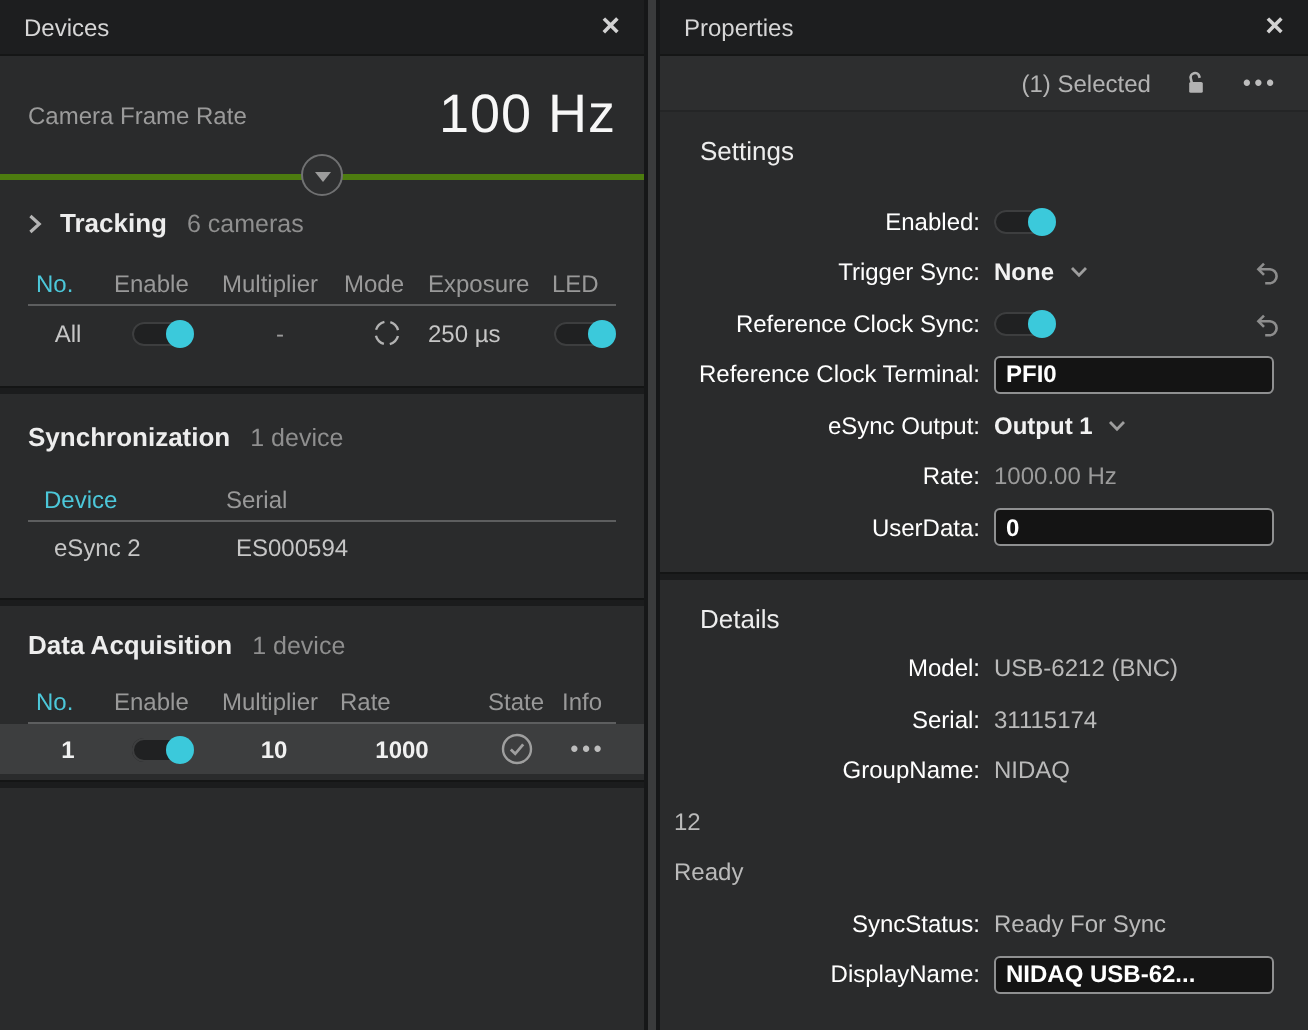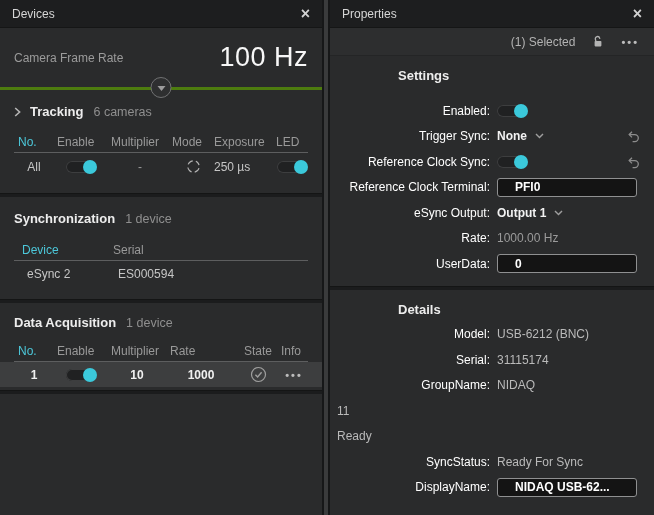--- a/index.html
+++ b/index.html
@@ -70,34 +70,34 @@
                   background:var(--accent,#3bc9db); }
 
   .dots { font-size:11px; letter-spacing:2px; color:#bdbdbd; font-weight:700; white-space:nowrap; }
 
   
   .subheader { height:28px; flex:0 0 auto; background:#2d2e2f; border-bottom:1px solid #242526;
                display:flex; align-items:center; justify-content:flex-end; gap:17px; padding:0 15px; }
   .sel-text { color:#b3b3b3; }
 
   .props-section { flex:0 0 auto; padding:12px 0 9px; }
-  .props-title { padding-left:20px; color:#ededed; font-weight:700; font-size:13px;margin-left:48px; }
+  .props-title { padding-left:20px; color:#ededed; font-weight:400; font-size:13px; }
   .prop-rows { margin-top:15px; }
   .prop-rows-details { margin-top:5px; }
   .prop-row { display:flex; align-items:center; height:25.5px; padding-right:10px; }
   .prop-label { width:160px; flex:0 0 auto; text-align:right; color:#ffffff; }
   .prop-value { margin-left:7px; flex:1; display:flex; align-items:center; color:#ededed; min-width:0; }
   .prop-trailing { width:22px; flex:0 0 auto; display:flex; justify-content:center; }
   .ro-value { color:#9b9b9b; }
   .detail-value { color:#bababa; }
 
   .dd { display:flex; align-items:center; gap:8px; color:#f2f2f2; font-weight:600; cursor:default;text-align:right; }
 
   .txt-input { width:140px; height:19px; background:#141414; border:1px solid #8f9091; border-radius:3px;
-               color:#ffffff; font-weight:700; font-size:12px; padding:0 17px;
+               color:#ffffff; font-weight:700; font-size:12px; padding:0 5px;
                font-family:"Liberation Sans","DejaVu Sans",sans-serif; }
 
   svg { display:block; }
 </style>
 </head>
 <body>
 
 <div class="app">
 
   <div class="panel panel-left">
@@ -330,21 +330,21 @@
         </div>
         <div class="prop-row">
           <span class="prop-label">GroupName:</span>
           <span class="prop-value">
               <span class="detail-value">NIDAQ</span>
             </span>
           <span class="prop-trailing"></span>
         </div>
         <div class="prop-row">
           <span class="prop-value">
-              <span class="detail-value">11</span>
+              <span class="detail-value">12</span>
             </span>
           <span class="prop-trailing"></span>
         </div>
         <div class="prop-row">
           <span class="prop-value">
               <span class="detail-value">Ready</span>
             </span>
           <span class="prop-trailing"></span>
         </div>
         <div class="prop-row">

